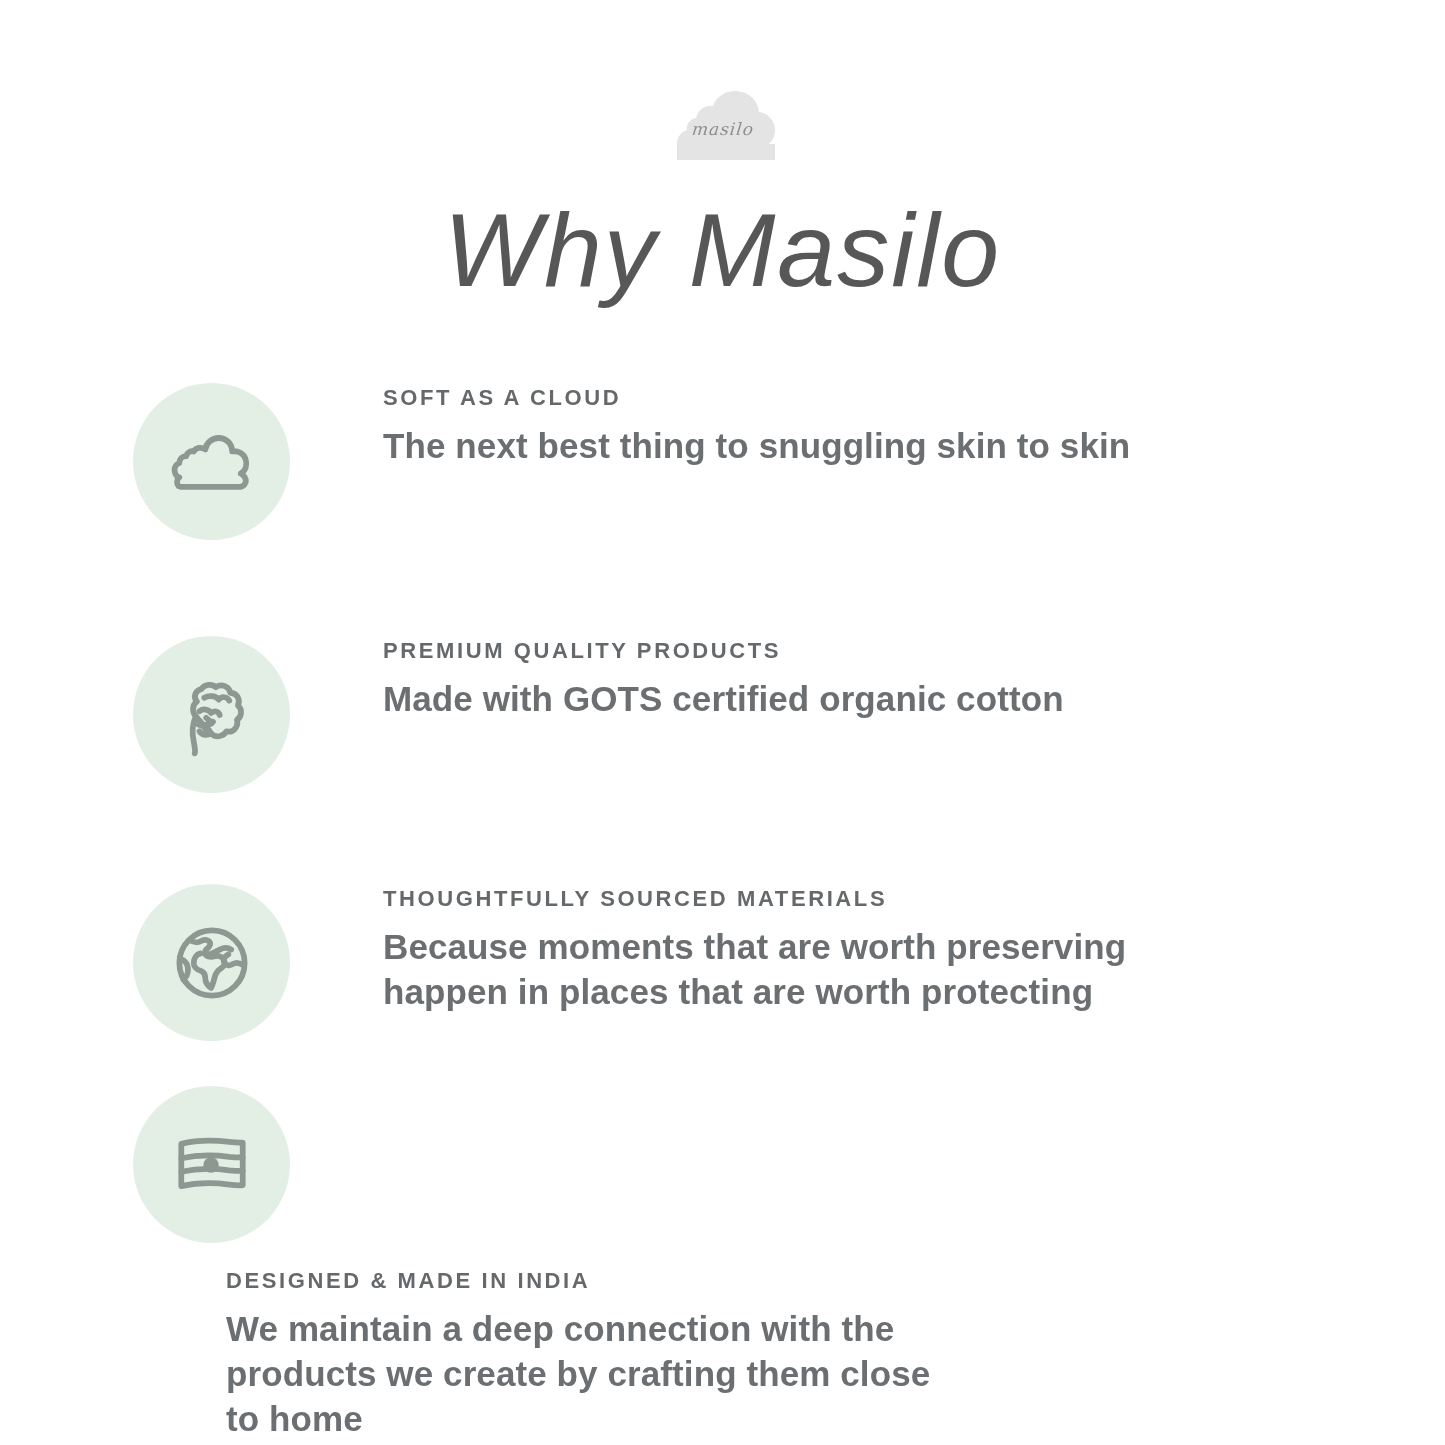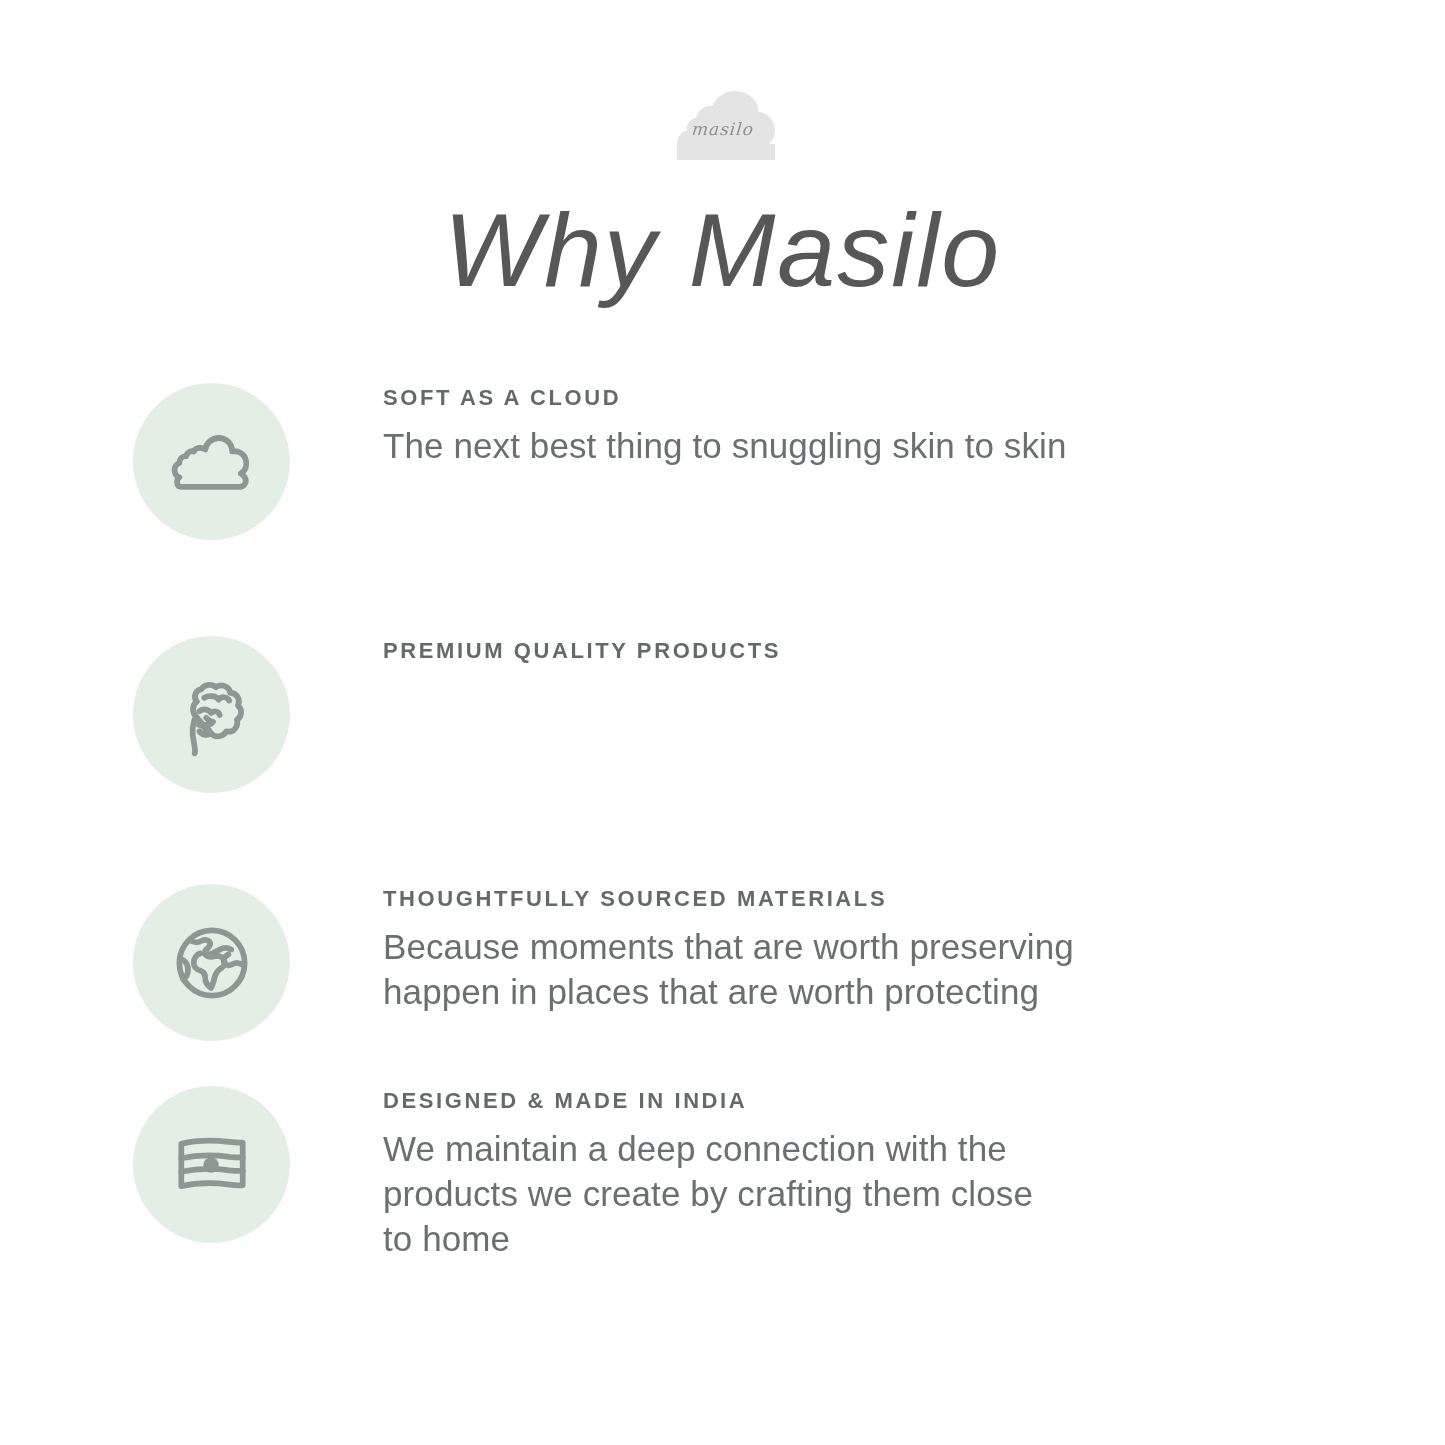--- a/index.html
+++ b/index.html
@@ -80,21 +80,21 @@
     top: 360px;
     width: 1445px;
   }
   .feature-row {
     position: relative;
     display: flex;
     align-items: flex-start;
     padding-left: 133px;
     margin-bottom: 77px;
   }
-  .feature-row:last-child { margin-bottom: 12px; }
+  .feature-row:last-child { margin-bottom: 12px; flex-direction: column; }
 
   .feature-icon-wrap {
     flex: 0 0 auto;
     width: 157px;
     height: 157px;
     border-radius: 50%;
     background: #e3efe5;
     display: flex;
     align-items: center;
     justify-content: center;
@@ -135,21 +135,21 @@
   }
   .feature-desc {
     font-family: "Liberation Sans", sans-serif;
     font-weight: 400;
     font-size: 35px;
     line-height: 1.28;
     color: #6b6f71;
     margin: 0;
     letter-spacing: 0.1px;
   }
-  .feature-desc .line { display: block; }
+  .feature-desc .line { display: block; font-weight: bold; }
 
   
   .feature-row.r1 { margin-bottom: 73px; }
   .feature-row.r2 { margin-bottom: 68px; }
   .feature-row.r3 { margin-bottom: 22px; }
 </style>
 </head>
 <body>
 
 <div class="page">
@@ -191,20 +191,23 @@
           <path class="icon-stroke" d="M42 32 C47 29 54 30 57 34 C60 30 66 31 68 35"></path>
           <path class="icon-stroke" d="M37 46 C41 43 47 44 49 48 C52 45 57 46 58 50"></path>
           <path class="icon-stroke" d="M36 60 C41 62 48 61 51 57"></path>
           <path class="icon-stroke" d="M33 52 C30 58 29 68 31 78 C32 84 33 87 32 90"></path>
           <path class="icon-stroke" d="M33 52 C38 56 43 62 45 70"></path>
           <path class="icon-stroke" d="M44 53 L50 58 L42 61 L47 66"></path>
         </svg>
       </div>
       <div class="feature-text">
         <div class="feature-heading">PREMIUM QUALITY PRODUCTS</div>
+        <div class="feature-desc">
+          <span class="line">Made with GOTS certified organic cotton</span>
+        </div>
       </div>
     </div>
 
     <div class="feature-row r3">
       <div class="feature-icon-wrap">
         <svg viewBox="0 0 100 100">
           <circle class="icon-stroke" cx="50" cy="50" r="34"></circle>
           <path class="icon-stroke" d="M27 26 C31 29 36 29 39 27 C42 25 47 26 48 29 C49 32 46 34 44 36 C42 38 43 41 46 41 C50 41 54 38 58 36 C62 34 67 34 70 36"></path>
           <path class="icon-stroke" d="M38 40 C34 41 31 45 31 50 C31 54 34 57 38 58 C41 59 43 62 43 66 C43 70 46 74 49 76 C51 72 52 68 53 64 C54 60 57 57 60 55 C63 53 64 49 62 46 C60 43 56 42 53 43 C49 44 45 43 43 41"></path>
           <path class="icon-stroke" d="M67 41 C63 43 61 47 63 50 C65 53 69 53 72 51 C75 49 79 50 82 52"></path>

